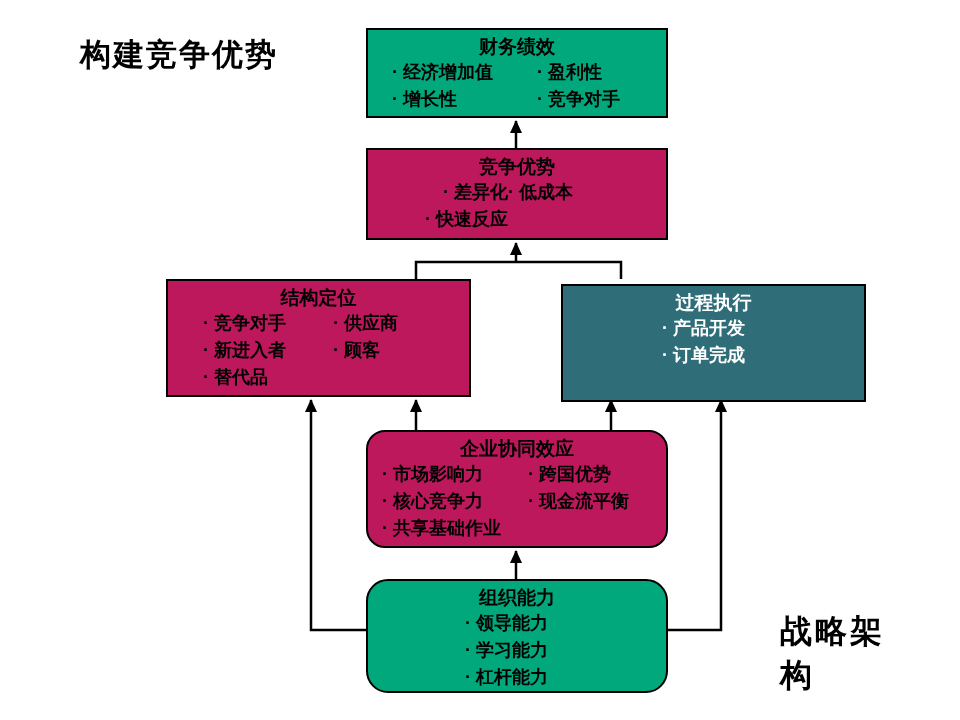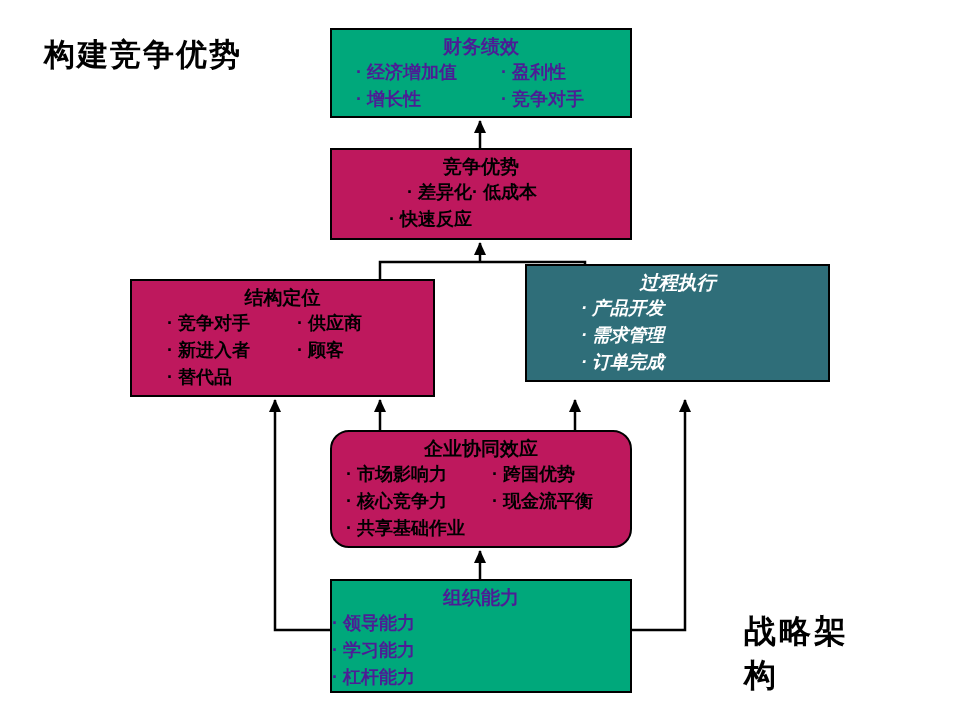--- a/index.html
+++ b/index.html
@@ -5,20 +5,21 @@
   html, body { margin: 0; padding: 0; background: #ffffff; }
   .slide {
     position: relative;
     width: 852px;
     height: 720px;
     background: #ffffff;
     overflow: hidden;
     font-family: "Liberation Sans", sans-serif;
     font-weight: 700;
     color: #000000;
+    margin-left: 36px;
   }
   .connectors {
     position: absolute;
     left: 0; top: 0;
     width: 960px; height: 720px;
     pointer-events: none;
   }
   .heading-left {
     position: absolute;
     left: 44px; top: 34px;
@@ -31,49 +32,49 @@
     left: 744px; top: 610px;
     font-size: 32px;
     letter-spacing: 3px;
   }
   .box {
     position: absolute;
     box-sizing: border-box;
     border: 2px solid #000000;
     background: #be185d;
   }
-  .box.green { background: #00A87B; color: #4c1d95; }
+  .box.green { background: #00A87B; color: #000000; }
   .box.teal  { background: #2F6E79; color: #ffffff; }
   .box-title {
     text-align: center;
     font-size: 19px;
     line-height: 24px;
     padding-top: 5px;
   }
   .rows { font-size: 18px; line-height: 27px; }
   .row { display: flex; white-space: pre; }
   .c1 { flex: 0 0 auto; }
 
   #box-financial   { left: 330px; top: 28px;  width: 302px; height: 90px; }
   #box-advantage   { left: 330px; top: 148px; width: 302px; height: 92px; }
   #box-structural  { left: 130px; top: 279px; width: 305px; height: 118px; }
-  #box-process     { left: 525px; top: 264px; width: 305px; height: 118px; font-style: italic; }
+  #box-process     { left: 525px; top: 284px; width: 305px; height: 118px; }
   #box-synergy     { left: 330px; top: 430px; width: 302px; height: 118px; border-radius: 19px; }
-  #box-organization{ left: 330px; top: 579px; width: 302px; height: 114px; }
+  #box-organization{ left: 330px; top: 579px; width: 302px; height: 114px; border-radius: 22px; }
 
   #box-financial .rows    { padding-left: 24px; }
   #box-financial .c1      { width: 145px; }
   #box-advantage .rows    { padding-left: 28px; }
   #box-advantage .c1      { width: 112px; text-align: right; }
   #box-structural .rows   { padding-left: 35px; }
   #box-structural .c1     { width: 130px; }
-  #box-process .rows      { padding-left: 54px; }
+  #box-process .rows      { padding-left: 99px; }
   #box-synergy .rows      { padding-left: 14px; }
   #box-synergy .c1        { width: 146px; }
-  #box-organization .rows { }
+  #box-organization .rows { padding-left: 97px; }
 </style>
 </head>
 <body>
 
 <div class="slide">
 
   <svg class="connectors" viewBox="0 0 960 720" xmlns="http://www.w3.org/2000/svg">
     <defs>
       <marker id="ah" markerUnits="userSpaceOnUse" markerWidth="14" markerHeight="13" refX="12" refY="6" orient="auto">
         <path d="M0,0 L13,6 L0,12 Z" fill="#000000"></path>
@@ -139,23 +140,20 @@
     </div>
   </div>
 
   <div class="box teal" id="box-process">
     <div class="box-title">过程执行</div>
     <div class="rows">
       <div class="row">
         <span class="c1">· 产品开发</span>
       </div>
       <div class="row">
-        <span class="c1">· 需求管理</span>
-      </div>
-      <div class="row">
         <span class="c1">· 订单完成</span>
       </div>
     </div>
   </div>
 
   <div class="box" id="box-synergy">
     <div class="box-title">企业协同效应</div>
     <div class="rows">
       <div class="row">
         <span class="c1">· 市场影响力</span>

